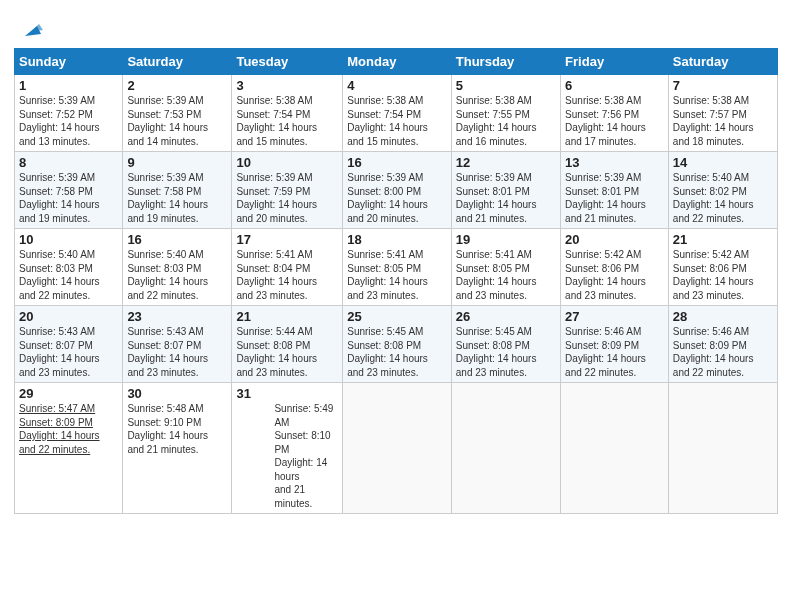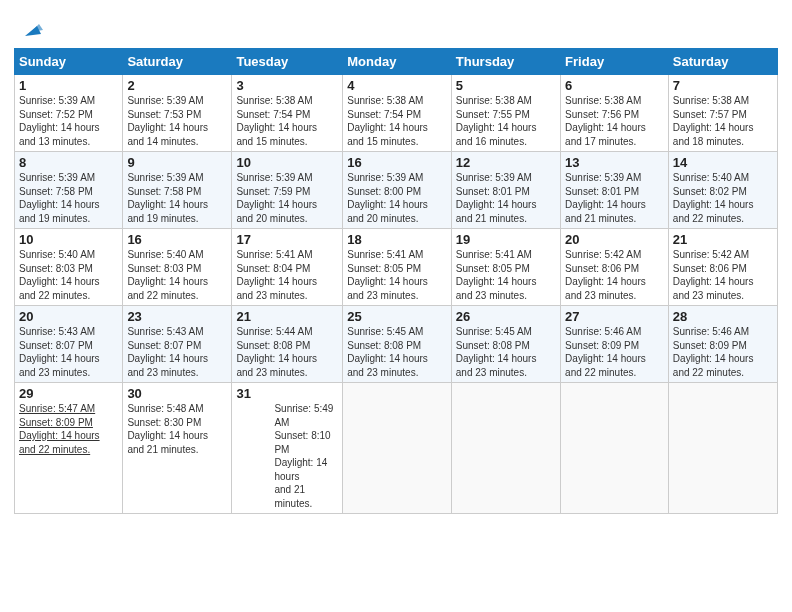--- a/index.html
+++ b/index.html
@@ -329,21 +329,21 @@
           <td>
             <span class="day-number">29</span>
             <div class="day-info" style="white-space: pre-line; text-decoration: underline;">Sunrise: 5:47 AM
 Sunset: 8:09 PM
 Daylight: 14 hours
 and 22 minutes.</div>
           </td>
           <td>
             <span class="day-number">30</span>
             <div class="day-info" style="white-space: pre-line;">Sunrise: 5:48 AM
-Sunset: 8:30 PM
+Sunset: 9:10 PM
 Daylight: 14 hours
 and 21 minutes.</div>
           </td>
           <td>
             <span class="day-number">31</span>
             <div class="day-info" style="white-space: pre-line; margin-left: 38px;">Sunrise: 5:49 AM
 Sunset: 8:10 PM
 Daylight: 14 hours
 and 21 minutes.</div>
           </td>

